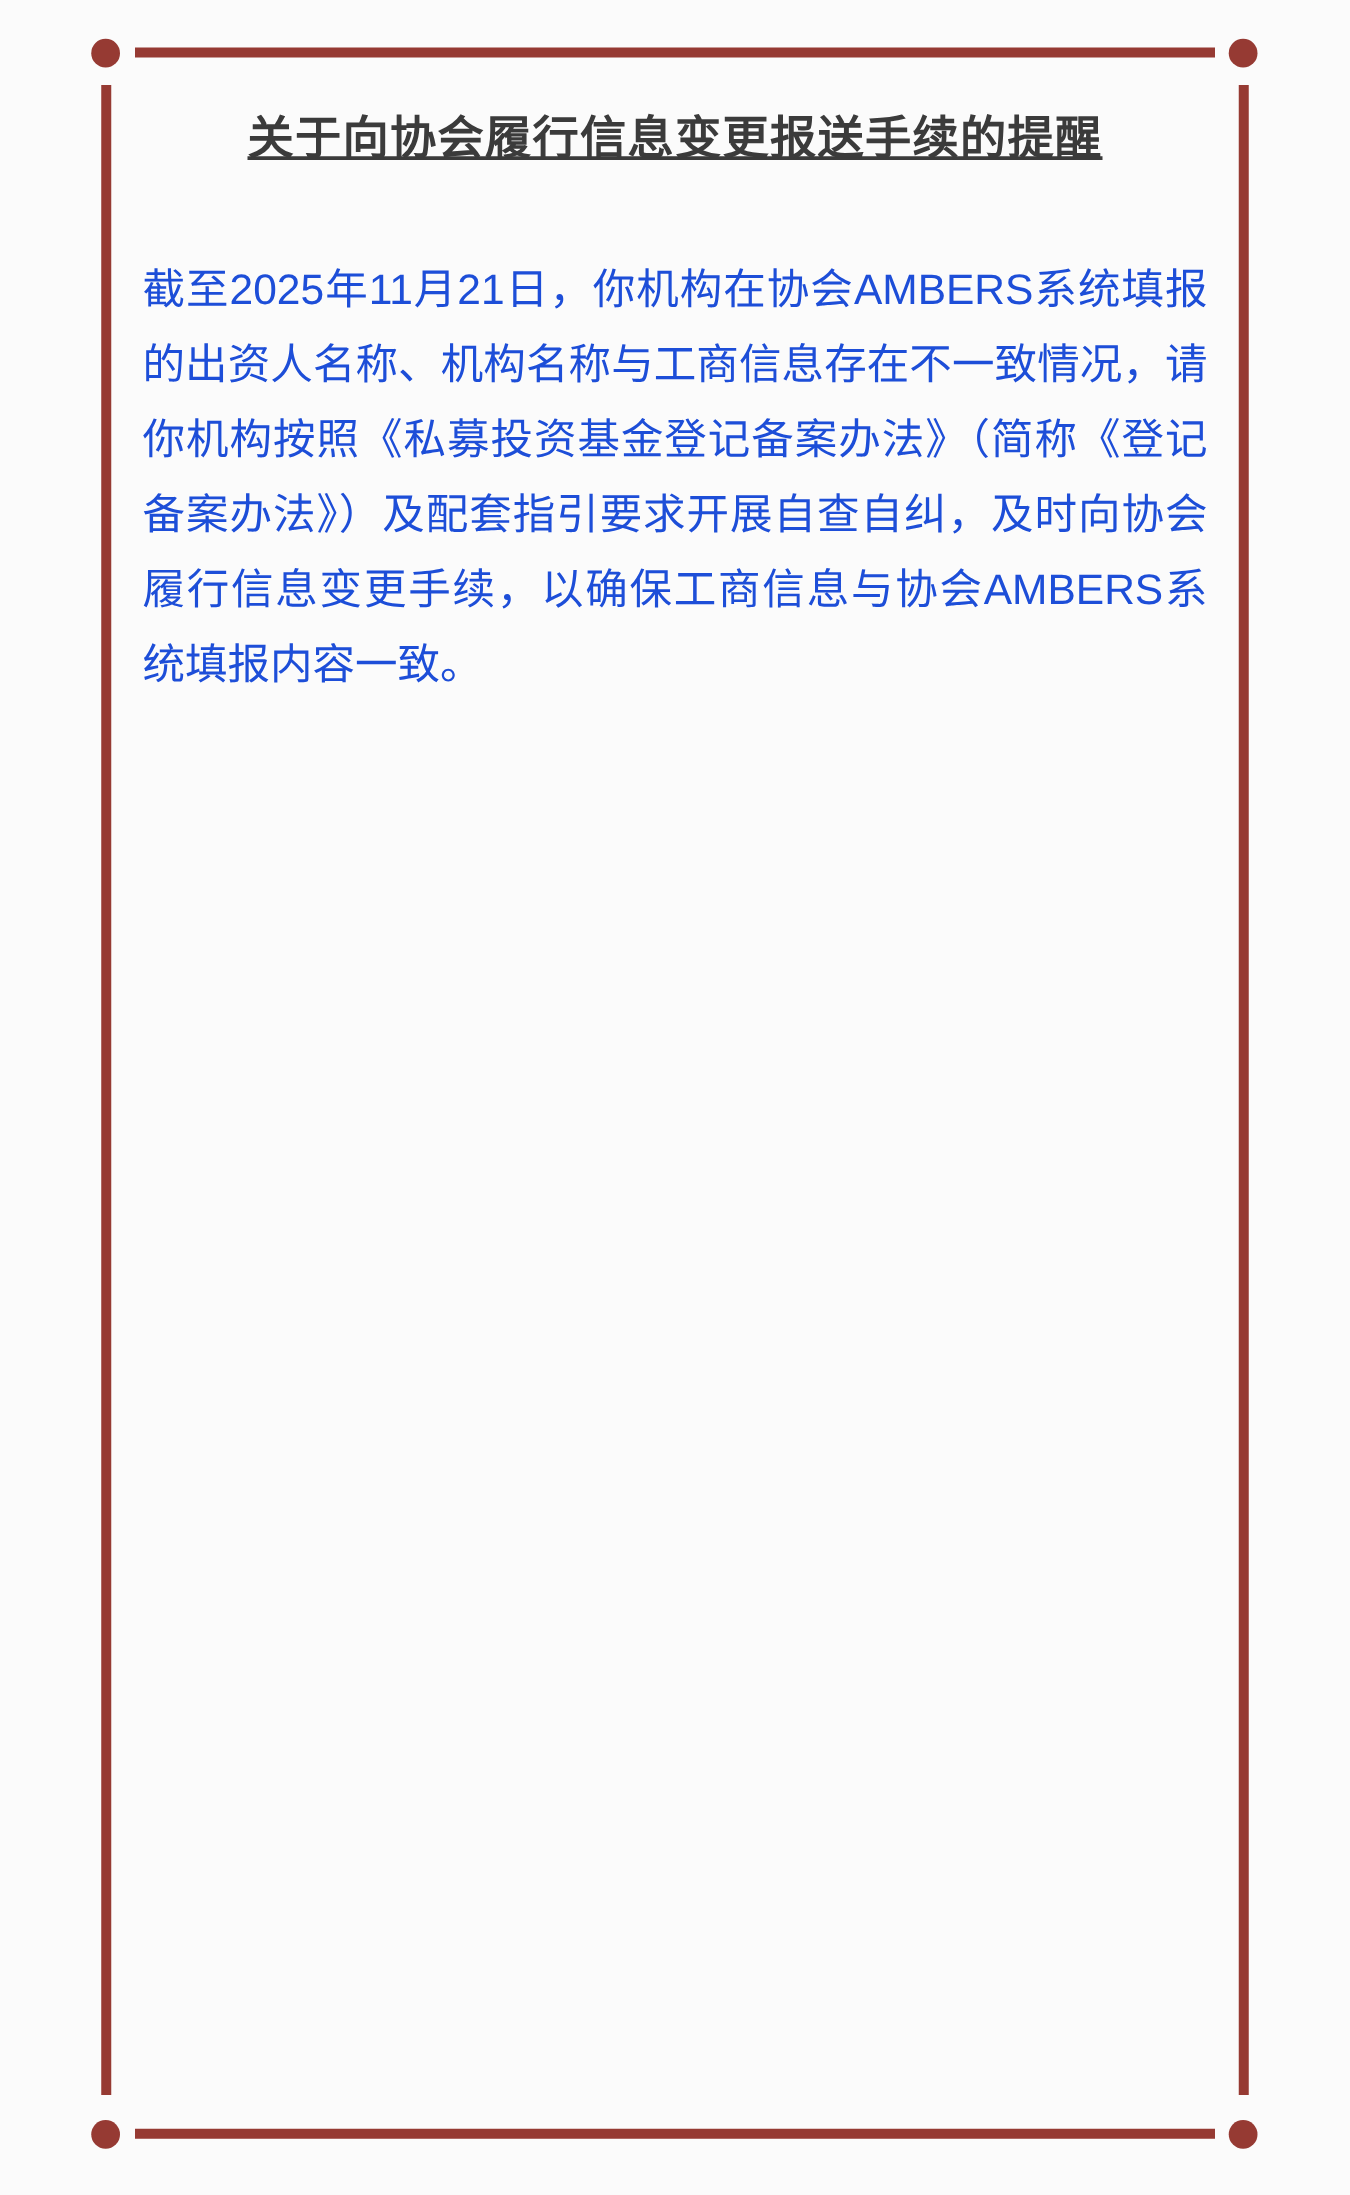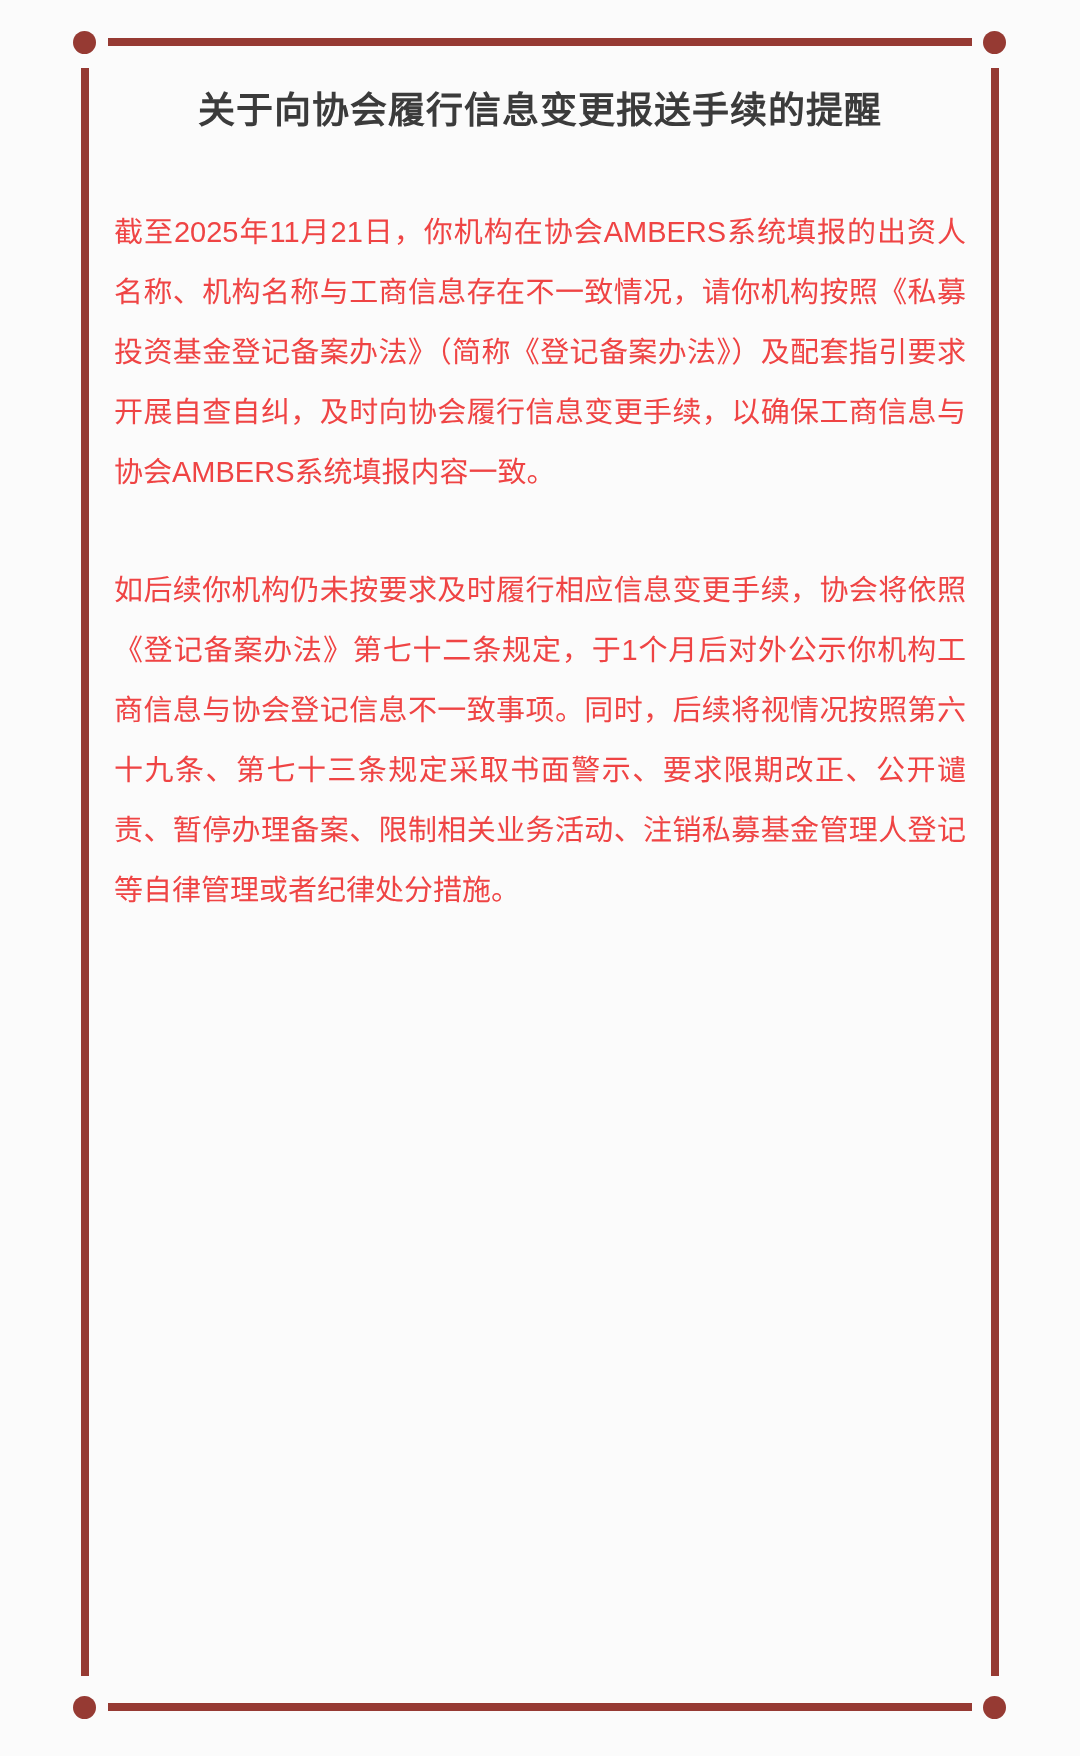--- a/index.html
+++ b/index.html
@@ -75,29 +75,30 @@
 
   .doc-title {
     text-align: center;
     color: #3b3b3b;
     font-size: 37px;
     line-height: 58px;
     letter-spacing: 1px;
     font-weight: 600;
     margin: 22px 0 0 0;
     white-space: nowrap;
+    text-decoration: underline;
   }
 
   .body-copy {
     margin-top: 62px;
   }
 
   .para {
-    color: #ef4444;
-    font-size: 29px;
+    color: #1d4ed8;
+    font-size: 34px;
     line-height: 60px;
     text-align: justify;
     text-align-last: left;
     text-justify: inter-character;
     letter-spacing: 0;
     margin: 0 0 58px 0;
     word-break: break-all;
   }
   .para:last-child {
     margin-bottom: 0;
@@ -117,17 +118,16 @@
   <div class="frame-dot tr"></div>
   <div class="frame-dot bl"></div>
   <div class="frame-dot br"></div>
 
   <div class="content">
 
     <h1 class="doc-title">关于向协会履行信息变更报送手续的提醒</h1>
 
     <div class="body-copy">
       <p class="para">截至2025年11月21日，你机构在协会AMBERS系统填报的出资人名称、机构名称与工商信息存在不一致情况，请你机构按照《私募投资基金登记备案办法》（简称《登记备案办法》）及配套指引要求开展自查自纠，及时向协会履行信息变更手续，以确保工商信息与协会AMBERS系统填报内容一致。</p>
-      <p class="para">如后续你机构仍未按要求及时履行相应信息变更手续，协会将依照《登记备案办法》第七十二条规定，于1个月后对外公示你机构工商信息与协会登记信息不一致事项。同时，后续将视情况按照第六十九条、第七十三条规定采取书面警示、要求限期改正、公开谴责、暂停办理备案、限制相关业务活动、注销私募基金管理人登记等自律管理或者纪律处分措施。</p>
     </div>
 
   </div>
 </div>
 
 </body></html>

